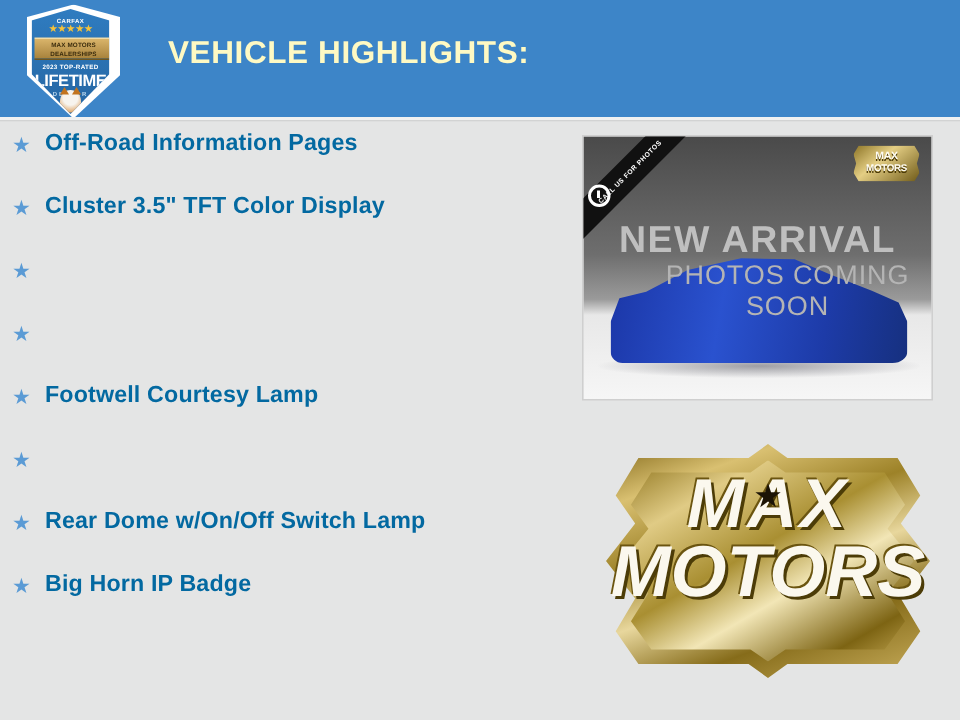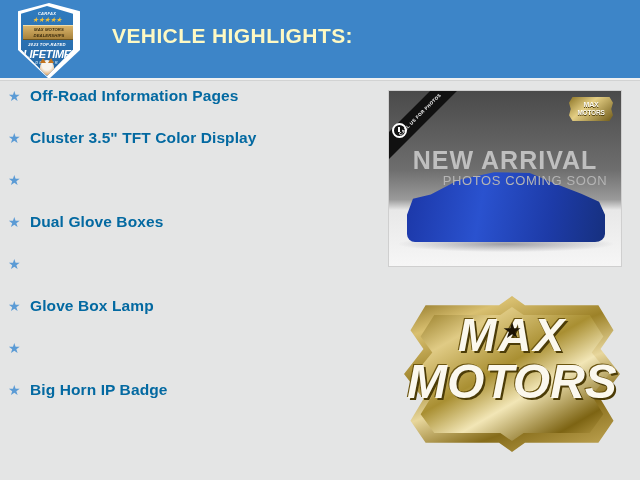--- a/index.html
+++ b/index.html
@@ -48,21 +48,20 @@
     background: #ffffff;
     clip-path: polygon(50% 0%, 100% 11%, 100% 62%, 50% 100%, 0% 62%, 0% 11%);
   }
   .shield-inner {
     position: absolute;
     left: 3px; top: 3px;
     width: 52px; height: 70px;
     background: linear-gradient(#2f7cc0, #2566a3);
     clip-path: polygon(50% 0%, 100% 11%, 100% 62%, 50% 100%, 0% 62%, 0% 11%);
     overflow: hidden;
-    font-style: italic;
   }
   .cfx-word {
     position: absolute;
     top: 5px; left: 0; width: 100%;
     text-align: center;
     font-size: 4px;
     font-weight: bold;
     letter-spacing: 0.3px;
     color: #ffffff;
   }
@@ -252,21 +251,21 @@
     font-size: 25px;
     font-weight: bold;
     color: #bfbfbf;
     letter-spacing: 1px;
   }
   #photo-overlay-sub {
     position: absolute;
     left: 0; top: 82px;
     width: 100%;
     text-align: center;
-    font-size: 13px;
+    font-size: 18px;
     color: #b4b4b4;
     letter-spacing: 0.6px;
     padding-left: 40px;
   }
   #covered-car {
     position: absolute;
     left: 18px; bottom: 24px;
     width: 198px; height: 72px;
     background: linear-gradient(100deg, #1b36a6, #2a52cf 38%, #1d3ba8 72%, #16307f);
     border-radius: 14px 44px 10px 8px / 40px 40px 8px 8px;
@@ -377,34 +376,34 @@
     <span class="bullet-star">★</span>
     <span class="item-label">Cluster 3.5" TFT Color Display</span>
   </div>
 
   <div class="list-item">
     <span class="bullet-star">★</span>
   </div>
 
   <div class="list-item">
     <span class="bullet-star">★</span>
-    <span class="item-label">Dual Glove Boxes</span>
-  </div>
-
-  <div class="list-item">
-    <span class="bullet-star">★</span>
-  </div>
-
-  <div class="list-item">
-    <span class="bullet-star">★</span>
-    <span class="item-label">Glove Box Lamp</span>
-  </div>
-
-  <div class="list-item">
-    <span class="bullet-star">★</span>
+  </div>
+
+  <div class="list-item">
+    <span class="bullet-star">★</span>
+    <span class="item-label">Footwell Courtesy Lamp</span>
+  </div>
+
+  <div class="list-item">
+    <span class="bullet-star">★</span>
+  </div>
+
+  <div class="list-item">
+    <span class="bullet-star">★</span>
+    <span class="item-label">Rear Dome w/On/Off Switch Lamp</span>
   </div>
 
   <div class="list-item">
     <span class="bullet-star">★</span>
     <span class="item-label">Big Horn IP Badge</span>
   </div>
 
 </div>
 
 <div id="vehicle-photo">

